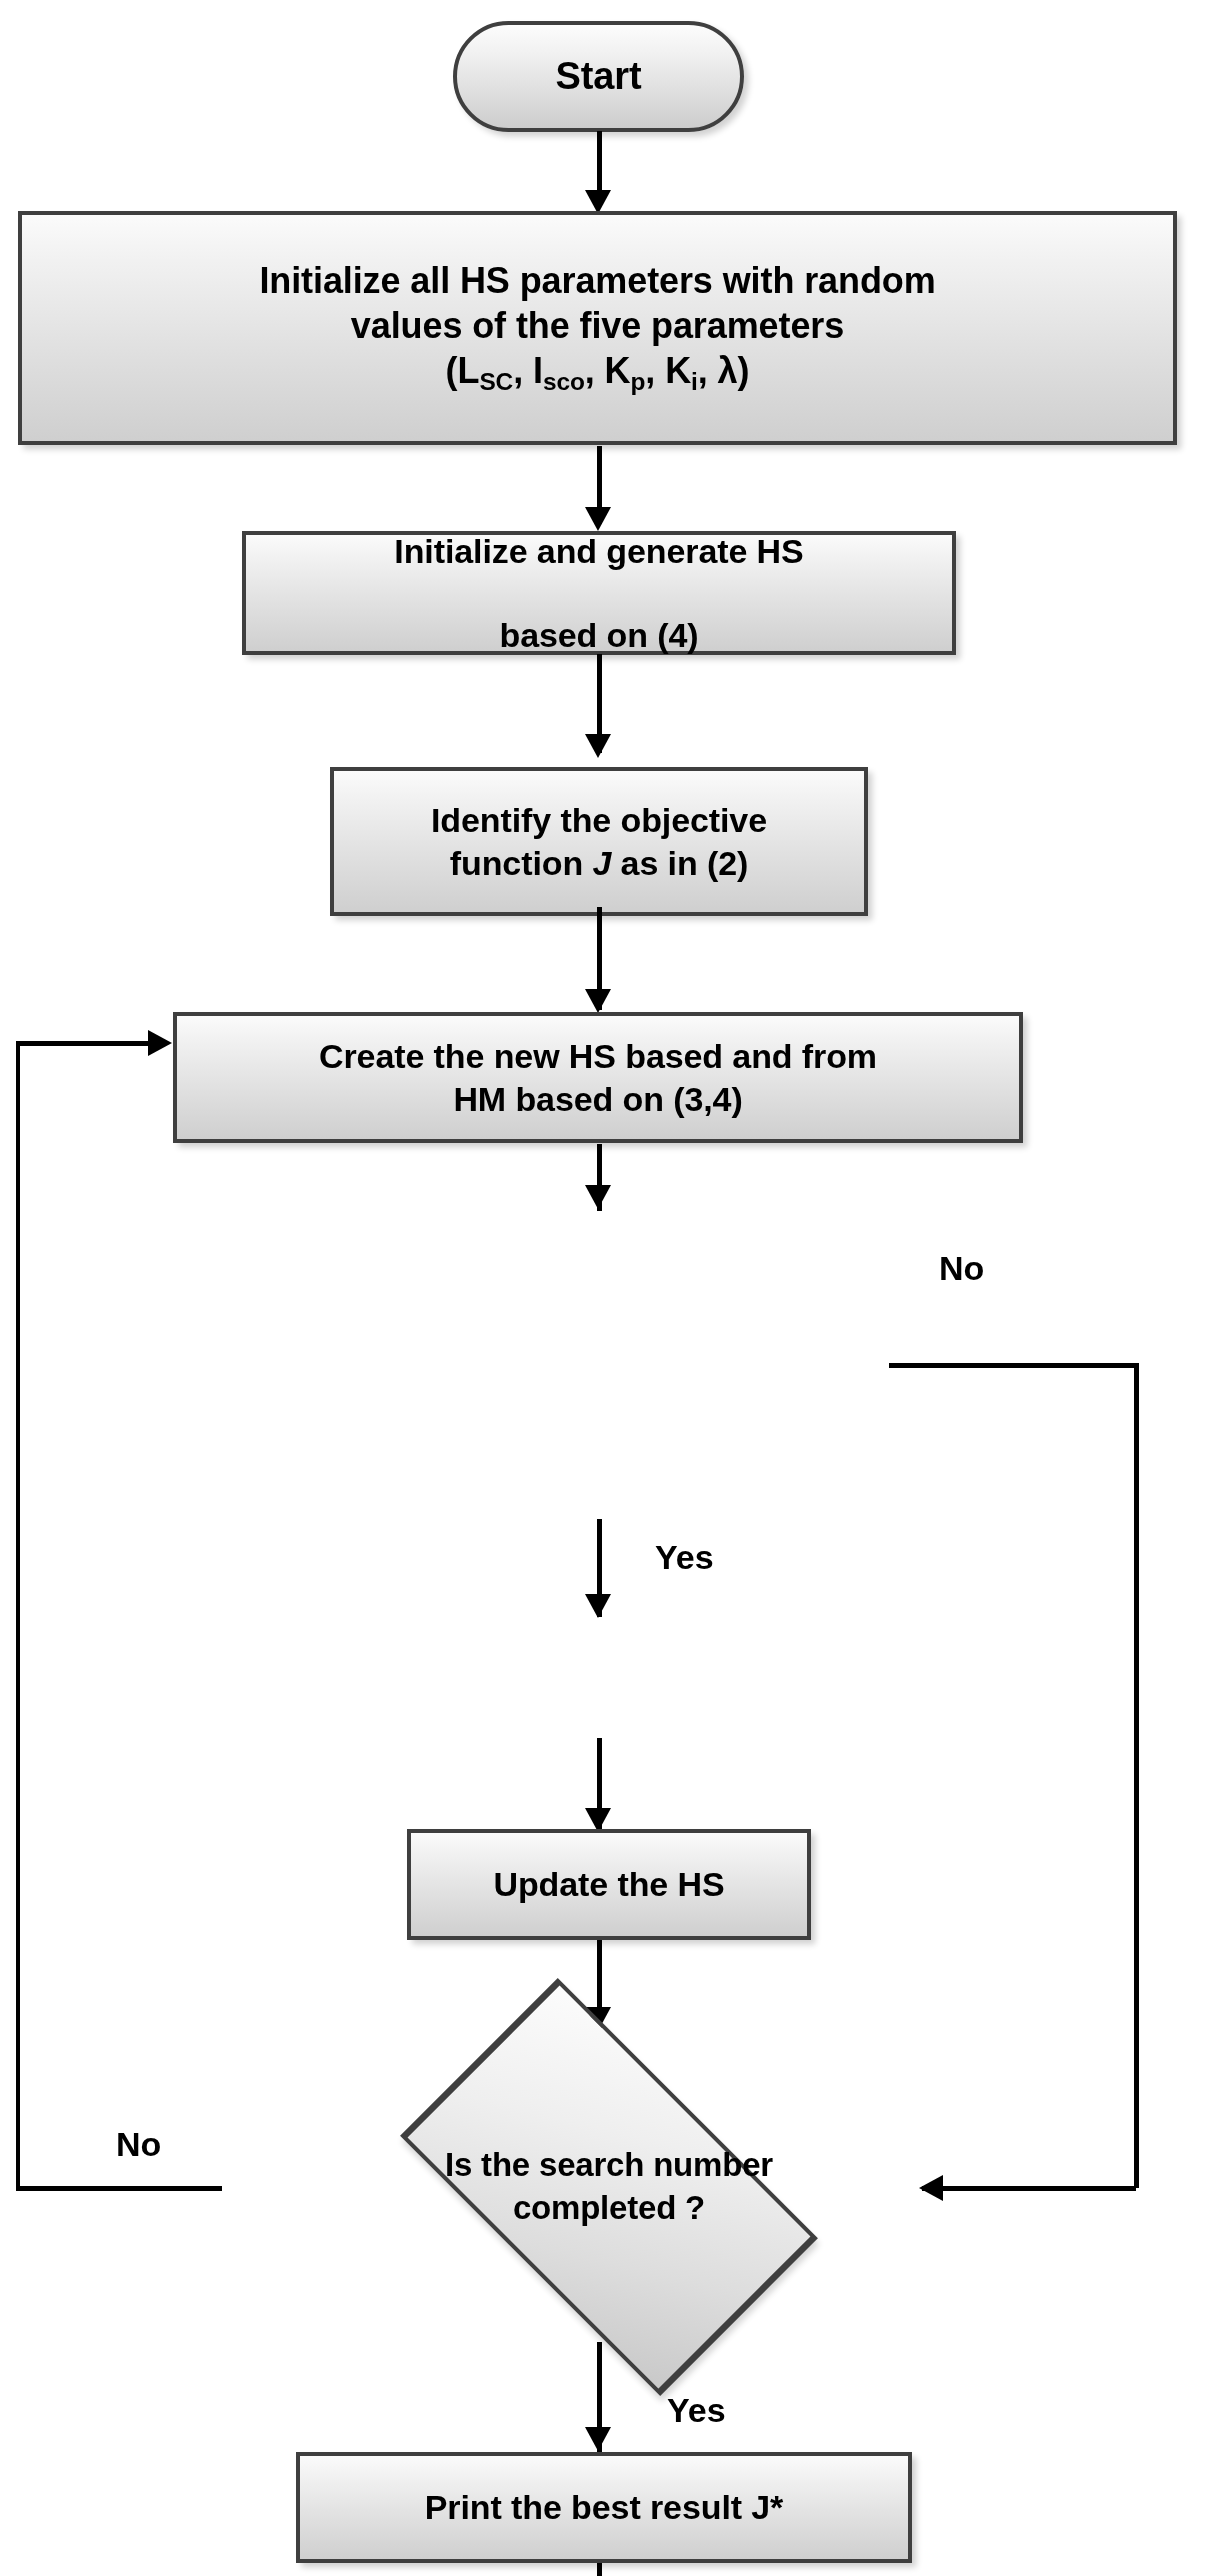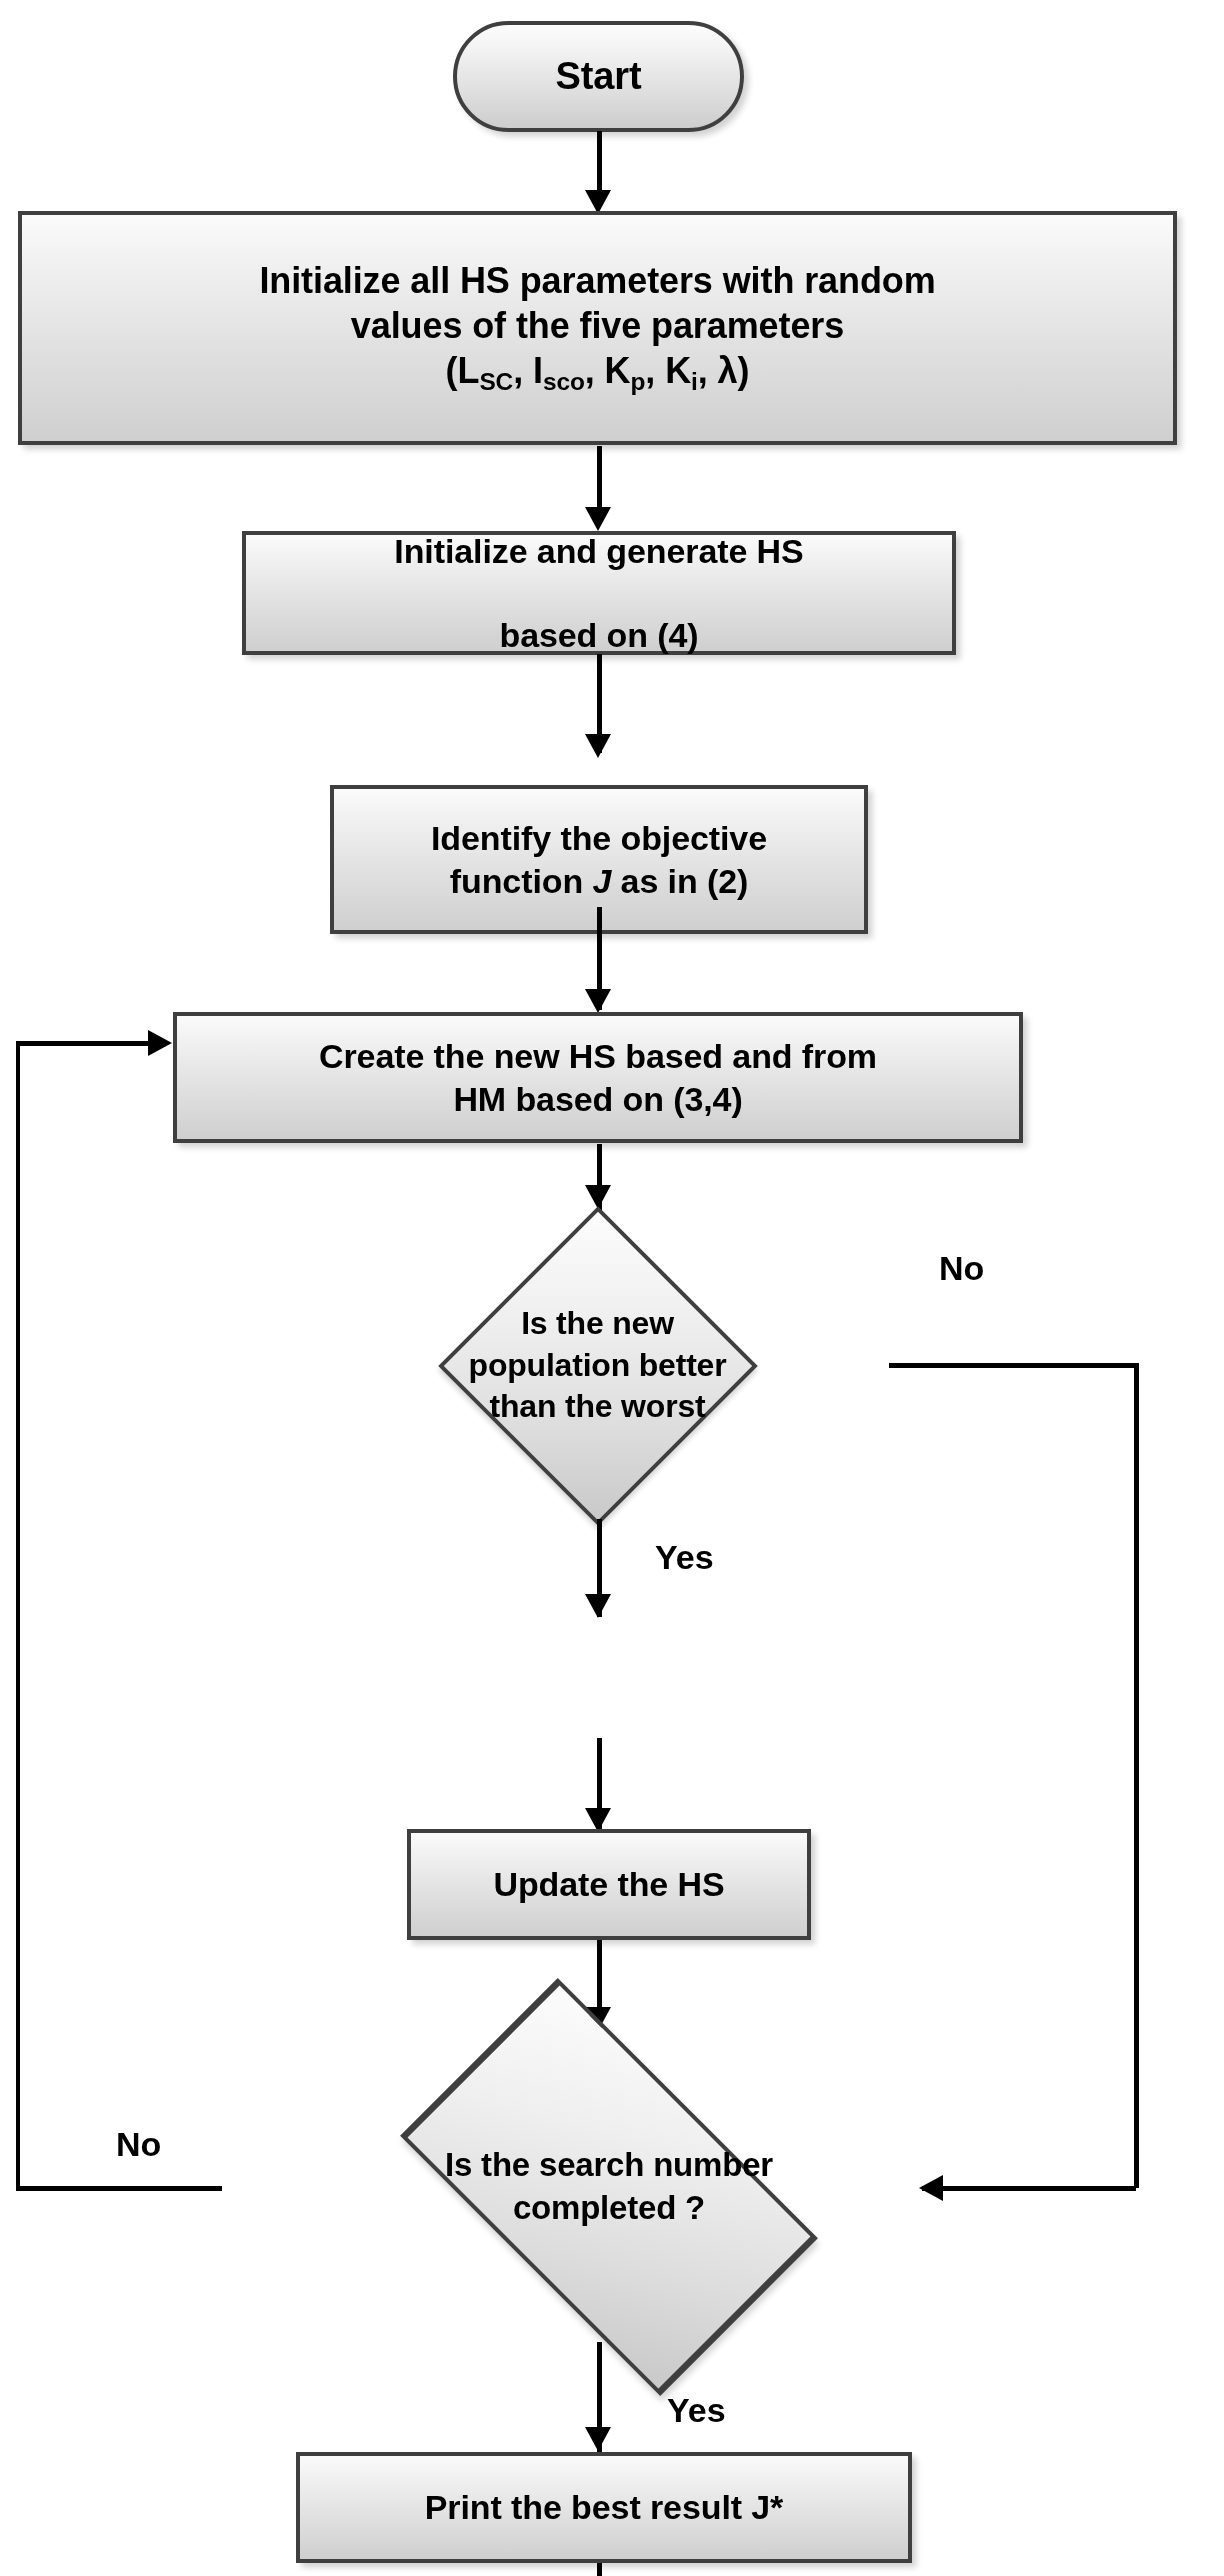--- a/index.html
+++ b/index.html
@@ -141,46 +141,38 @@
   <div class="arrow-down" style="left:585px; top:507px;"></div>
 
   <div class="node proc" style="left:242px; top:531px; width:714px; height:124px; font-size:34px; flex-direction:column;gap:42px;">
     <div>Initialize and generate  HS</div>
     <div>based on (4)</div>
   </div>
 
   <div class="vline" style="left:597px; top:654px; height:99px;"></div>
   <div class="arrow-down" style="left:585px; top:734px;"></div>
 
-  <div class="node proc" style="left:330px; top:785px; width:538px; height:149px; font-size:34px; flex-direction:column;">
+  <div class="node proc" style="left:330px; top:767px; width:538px; height:149px; font-size:34px; flex-direction:column;">
     <div>Identify the objective</div>
     <div>
       <span>function </span><span class="ital">J</span><span> as in (2)</span>
     </div>
   </div>
 
   <div class="vline" style="left:597px; top:907px; height:103px;"></div>
   <div class="arrow-down" style="left:585px; top:989px;"></div>
 
   <div class="node proc" style="left:173px; top:1012px; width:850px; height:131px; font-size:34px; flex-direction:column;">
     <div>Create the new HS based and from</div>
     <div>HM based on (3,4)</div>
   </div>
 
   <div class="vline" style="left:597px; top:1144px; height:67px;"></div>
   <div class="arrow-down" style="left:585px; top:1185px;"></div>
 
-  <div class="decision" style="left:304px; top:1206px; width:587px; height:319px;">
-    <div class="dia-shape" style="width:226px; height:226px;"></div>
-    <div class="dia-label" style="font-size:32px; flex-direction:column;">
-      <div>Is the new</div>
-      <div>population  better</div>
-      <div>than the worst</div>
-    </div>
-  </div>
 
   <div class="edge-label" style="left:939px; top:1249px; font-size:34px;">No</div>
 
   <div class="hline" style="left:889px; top:1363px; width:250px;"></div>
   <div class="vline" style="left:1134px; top:1363px; height:825px;"></div>
   <div class="hline" style="left:922px; top:2186px; width:214px;"></div>
   <div class="arrow-left" style="left:919px; top:2175px;"></div>
 
   <div class="edge-label" style="left:655px; top:1538px; font-size:34px;">Yes</div>
 

